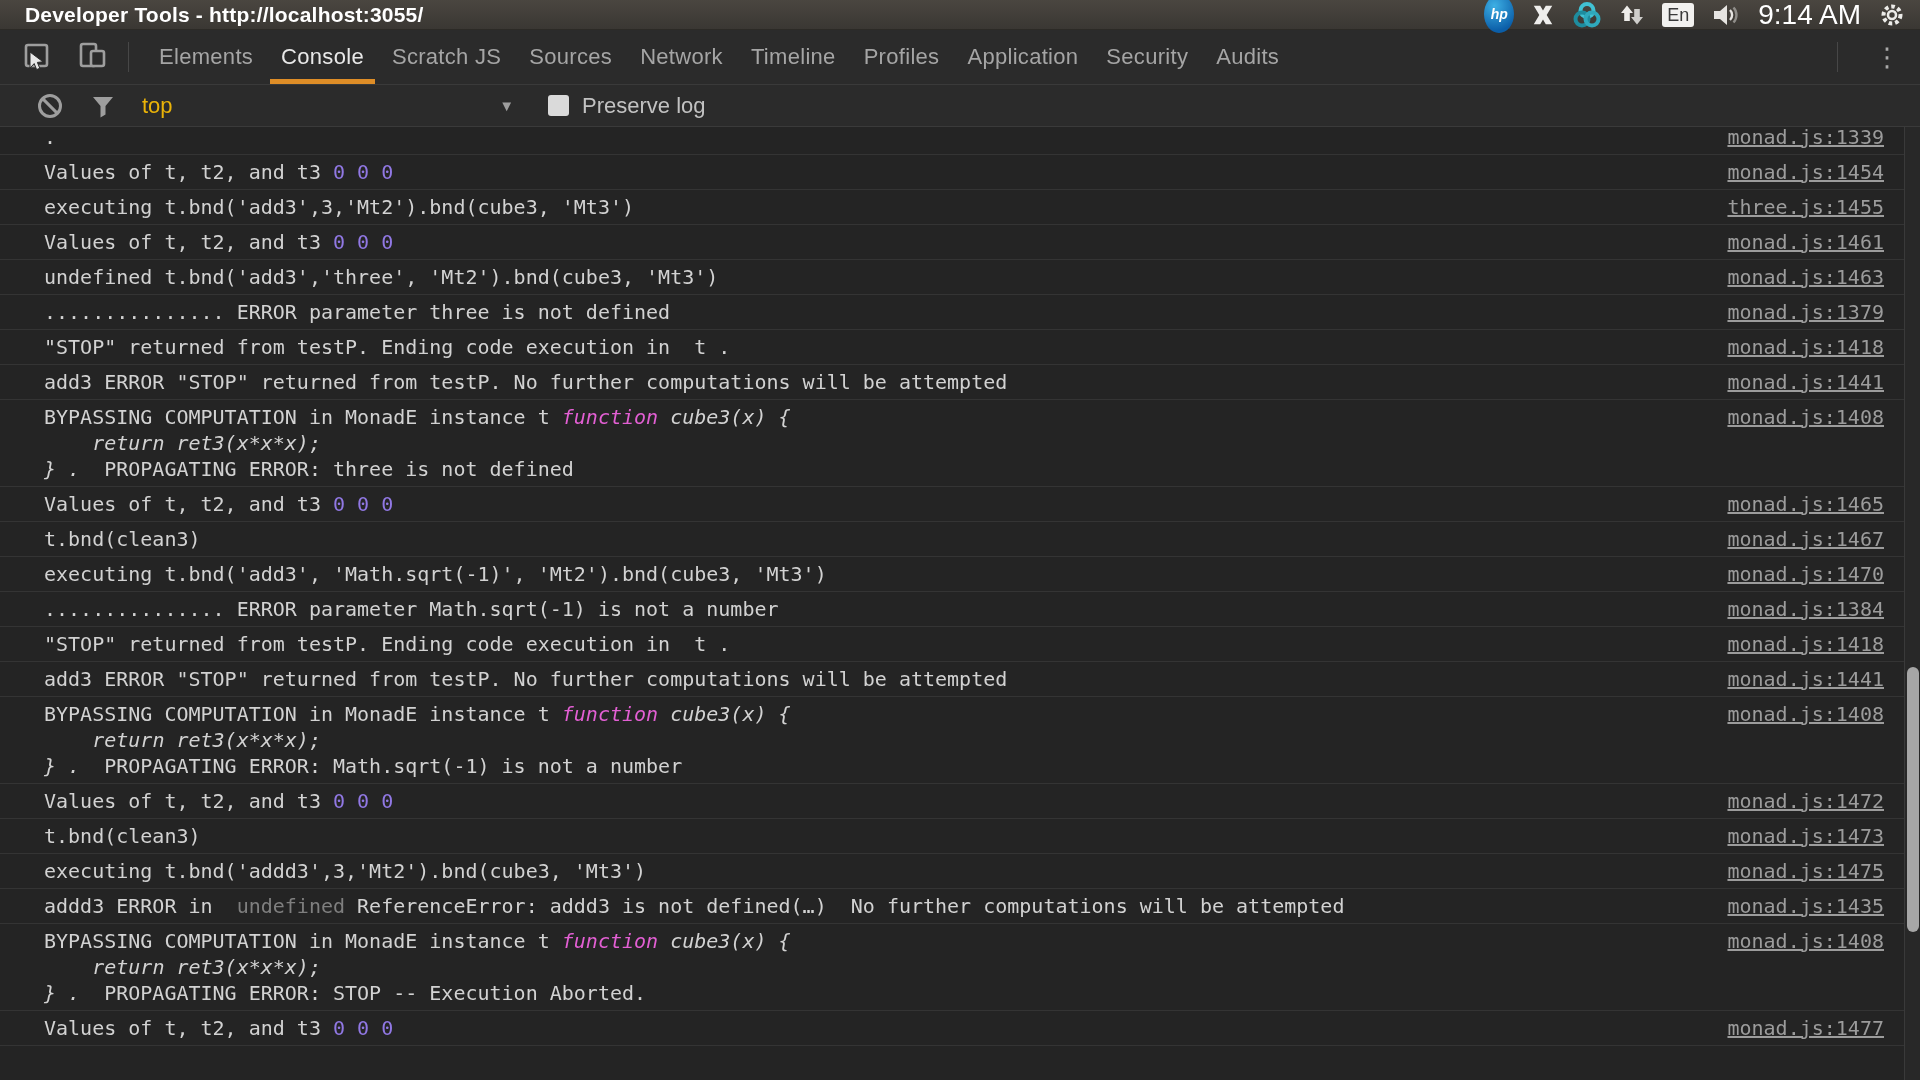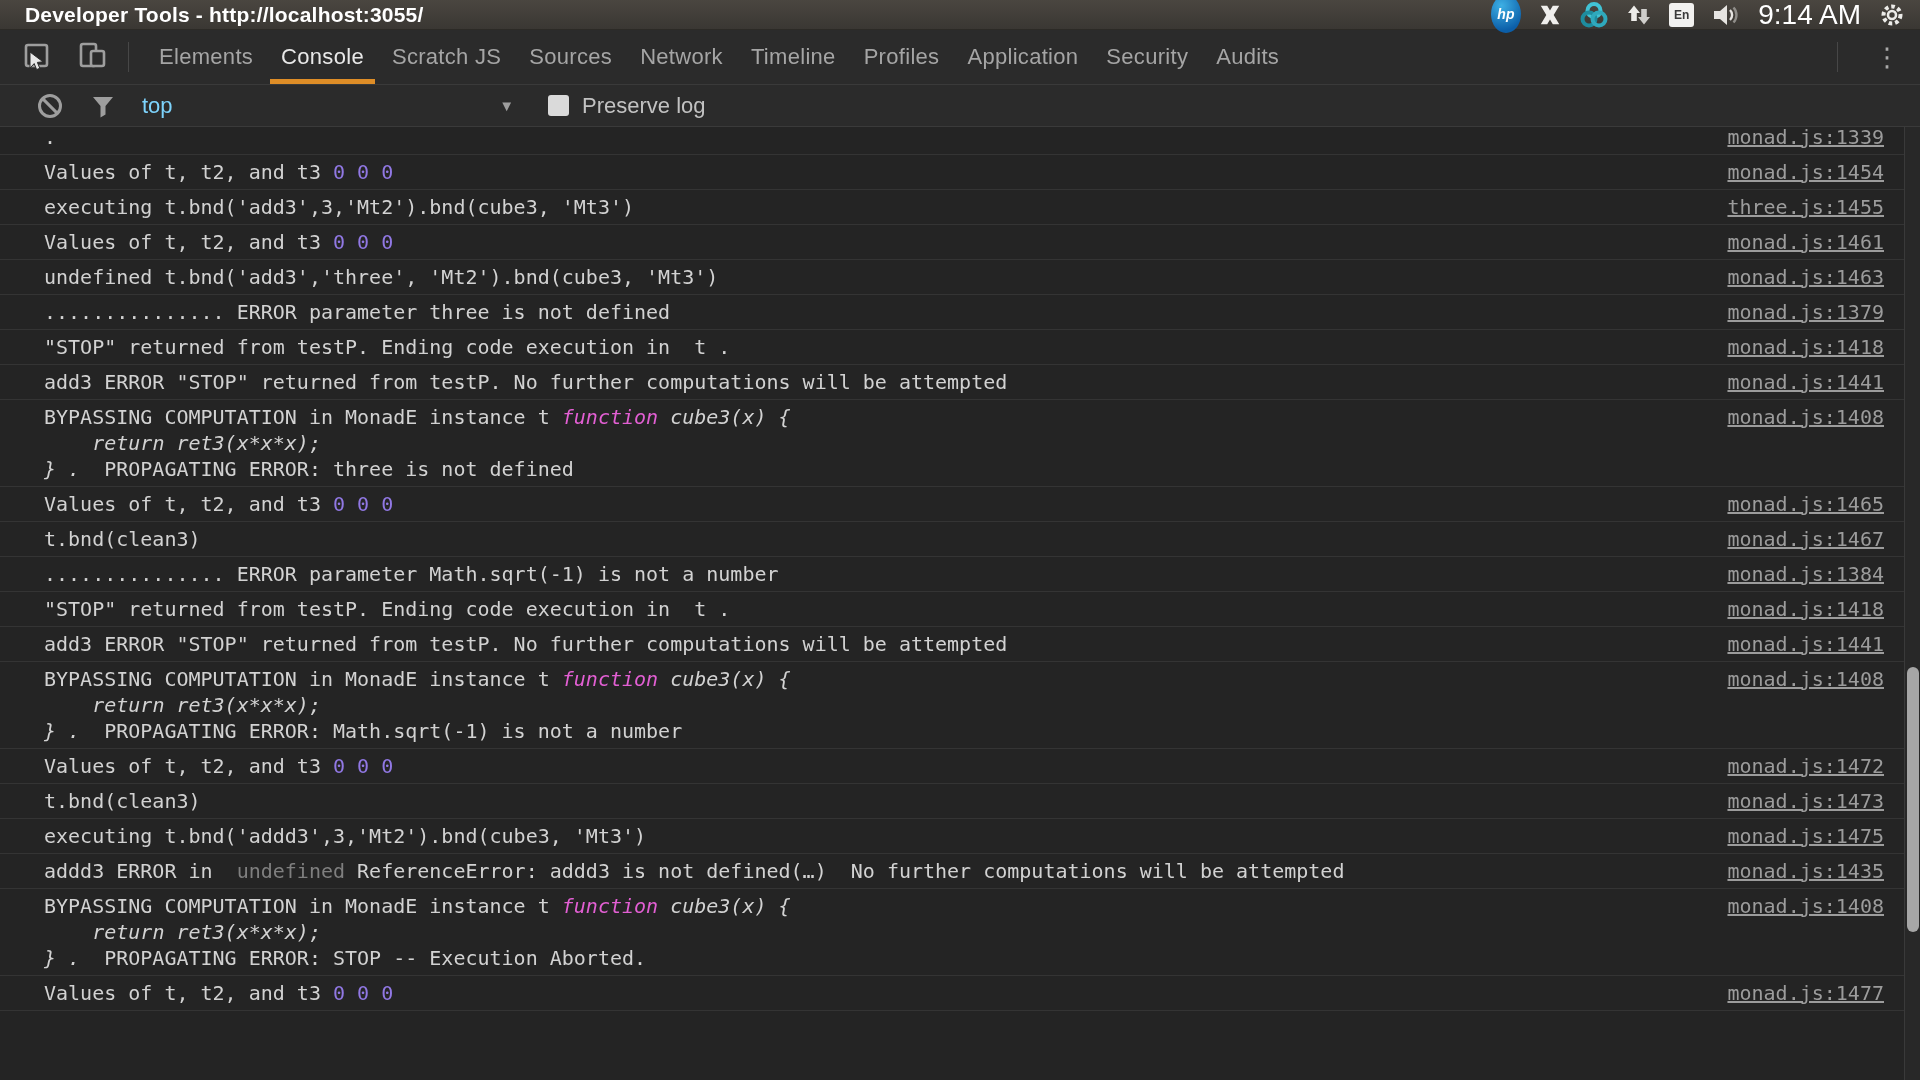--- a/index.html
+++ b/index.html
@@ -9,21 +9,21 @@
   
   .titlebar { height:30px; background:linear-gradient(#4a4640,#3a3733);
               border-bottom:1px solid #2c2a26; display:flex; align-items:center;
               padding:0 14px 0 25px; }
   .win-title { color:#ffffff; font-weight:bold; font-size:21px; letter-spacing:.2px; }
   .tray { margin-left:auto; display:flex; align-items:center; gap:17px; }
   .hp-badge { width:30px; height:38px; border-radius:50%;
               background:radial-gradient(circle at 35% 28%, #3dafe4, #0b5ea8 75%);
               color:#fff; font-style:italic; font-weight:bold; font-size:14px;
               display:flex; align-items:center; justify-content:center; margin-top:-1px; }
-  .en-badge { background:#f2f1ef; color:#3a3a3a; font-weight:bold; font-size:12px;
+  .en-badge { background:#f2f1ef; color:#3a3a3a; font-weight:normal; font-size:18px;
               line-height:16px; padding:4px 5px; border-radius:3px; }
   .clock { color:#ffffff; font-size:28px; }
   .tray svg { display:block; }
 
   
   .tabbar { height:55px; background:#2b2b2b; border-bottom:1px solid #3a3a3a;
             display:flex; align-items:stretch; }
   .tool-icons { display:flex; align-items:center; gap:24px; padding:0 4px 0 22px; }
   .vsep { width:1px; height:30px; background:#474747; align-self:center; margin:0 16px; }
   .tabs { display:flex; align-items:stretch; }
@@ -35,21 +35,21 @@
   .tab-right { margin-left:auto; display:flex; align-items:center; }
   .kebab { color:#a9a9a9; font-size:26px; padding:0 20px; }
 
   
   .ctoolbar { height:42px; background:#2b2b2b; border-bottom:1px solid #3a3a3a;
               display:flex; align-items:center; padding-left:36px; }
   .ctoolbar svg { display:block; }
   .funnel { margin-left:26px; }
   .ctx { display:flex; align-items:center; justify-content:space-between;
          width:372px; margin-left:26px; }
-  .ctx-label { color:#7dd3fc; font-size:22px; }
+  .ctx-label { color:#eab308; font-size:22px; }
   .caret { color:#9e9e9e; font-size:15px; }
   .checkbox { width:21px; height:21px; background:#dadada; border-radius:3px;
               margin-left:34px; }
   .preserve-label { color:#c2c2c2; font-size:22px; margin-left:13px; }
 
   
   .console-area { position:relative; height:953px; overflow:hidden; background:#242424; }
   .rows { }
   .row { display:flex; align-items:flex-start; border-bottom:1px solid #343434;
          font-family:"DejaVu Sans Mono", monospace; font-size:20px; }
@@ -209,20 +209,24 @@
       </div>
       <div class="row">
         <div class="msg"><span class="s-p">Values of t, t2, and t3 </span><span class="s-n">0 0 0</span></div>
         <a class="loc">monad.js:1465</a>
       </div>
       <div class="row">
         <div class="msg"><span class="s-p">t.bnd(clean3)</span></div>
         <a class="loc">monad.js:1467</a>
       </div>
       <div class="row">
+        <div class="msg"><span class="s-p">executing t.bnd('add3', 'Math.sqrt(-1)', 'Mt2').bnd(cube3, 'Mt3')</span></div>
+        <a class="loc">monad.js:1470</a>
+      </div>
+      <div class="row">
         <div class="msg"><span class="s-p">............... ERROR parameter Math.sqrt(-1) is not a number</span></div>
         <a class="loc">monad.js:1384</a>
       </div>
       <div class="row">
         <div class="msg"><span class="s-p">"STOP" returned from testP. Ending code execution in  t .</span></div>
         <a class="loc">monad.js:1418</a>
       </div>
       <div class="row">
         <div class="msg"><span class="s-p">add3 ERROR "STOP" returned from testP. No further computations will be attempted</span></div>
         <a class="loc">monad.js:1441</a>

